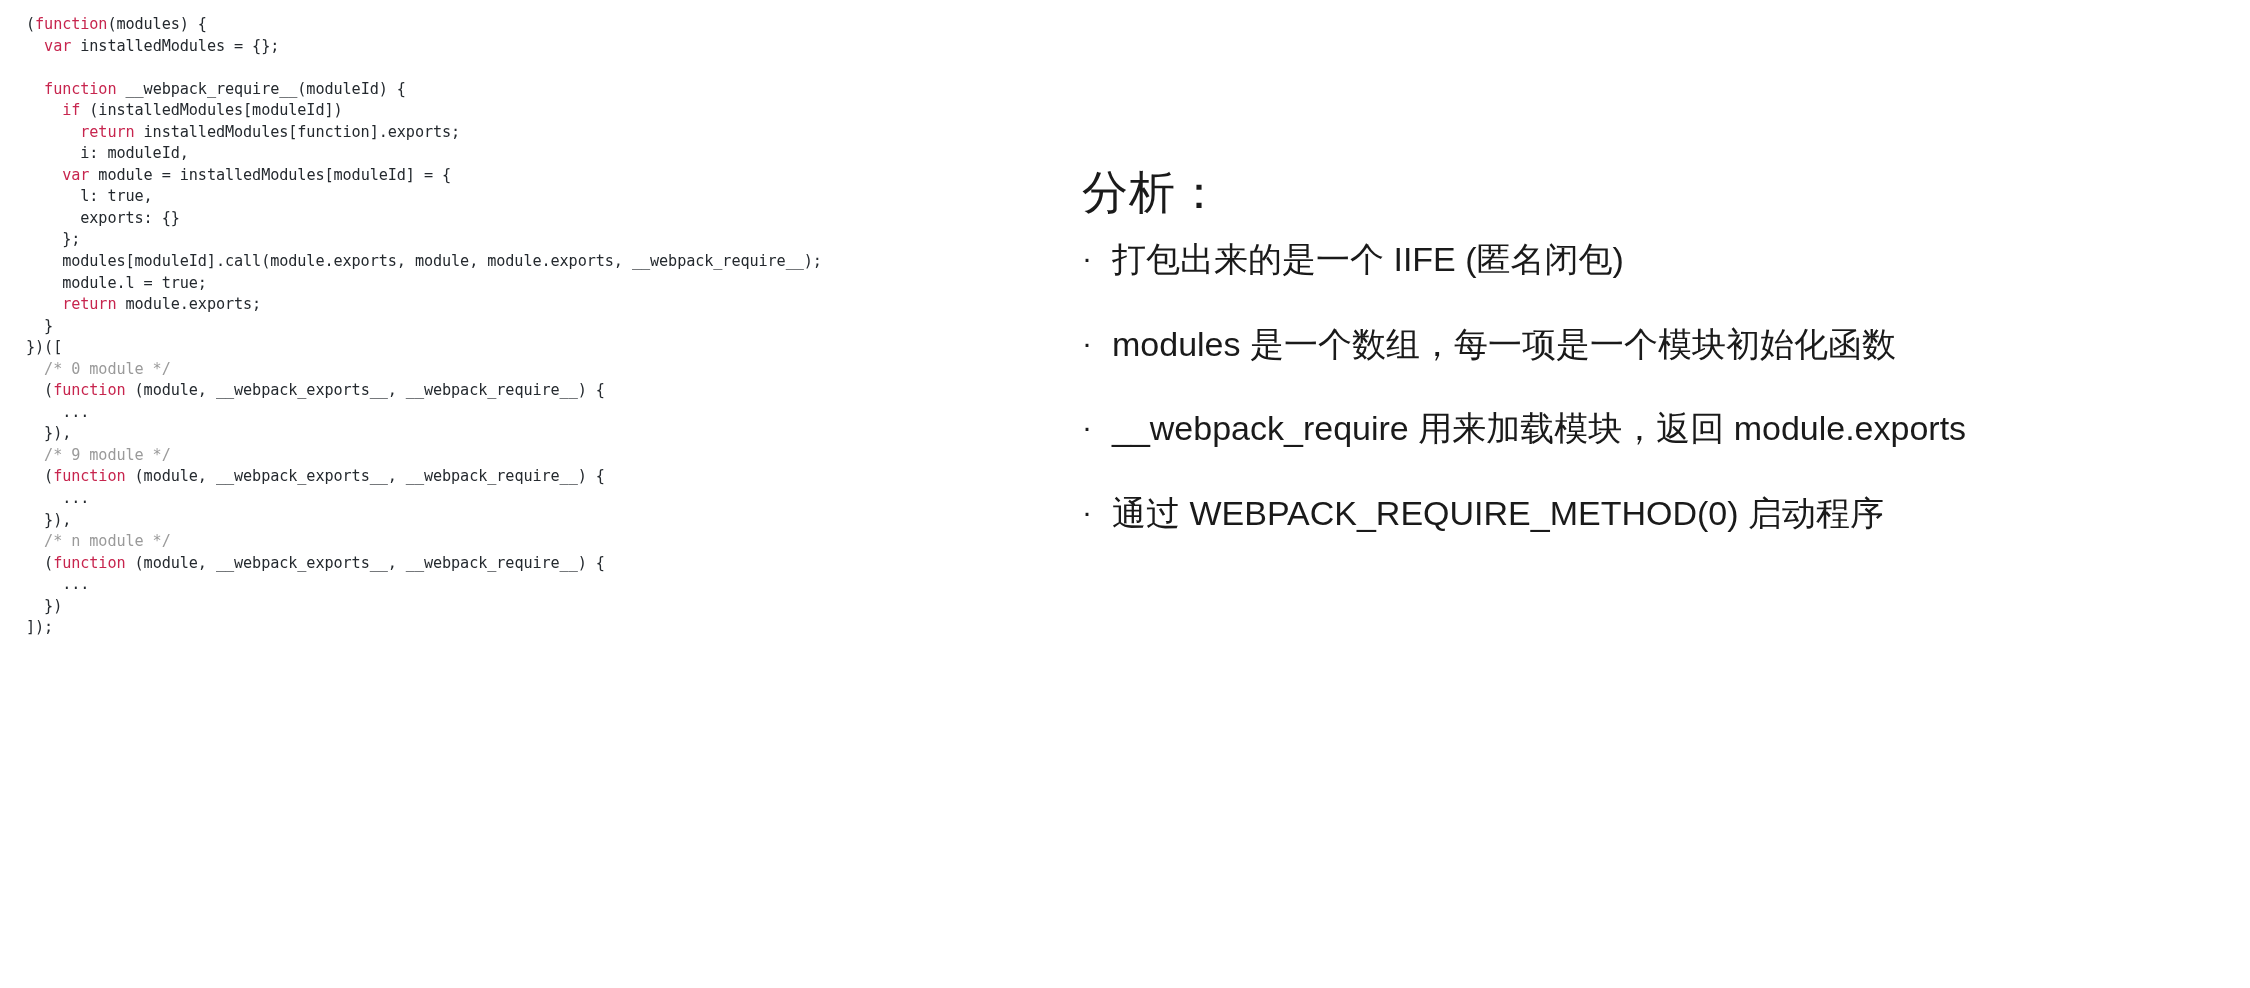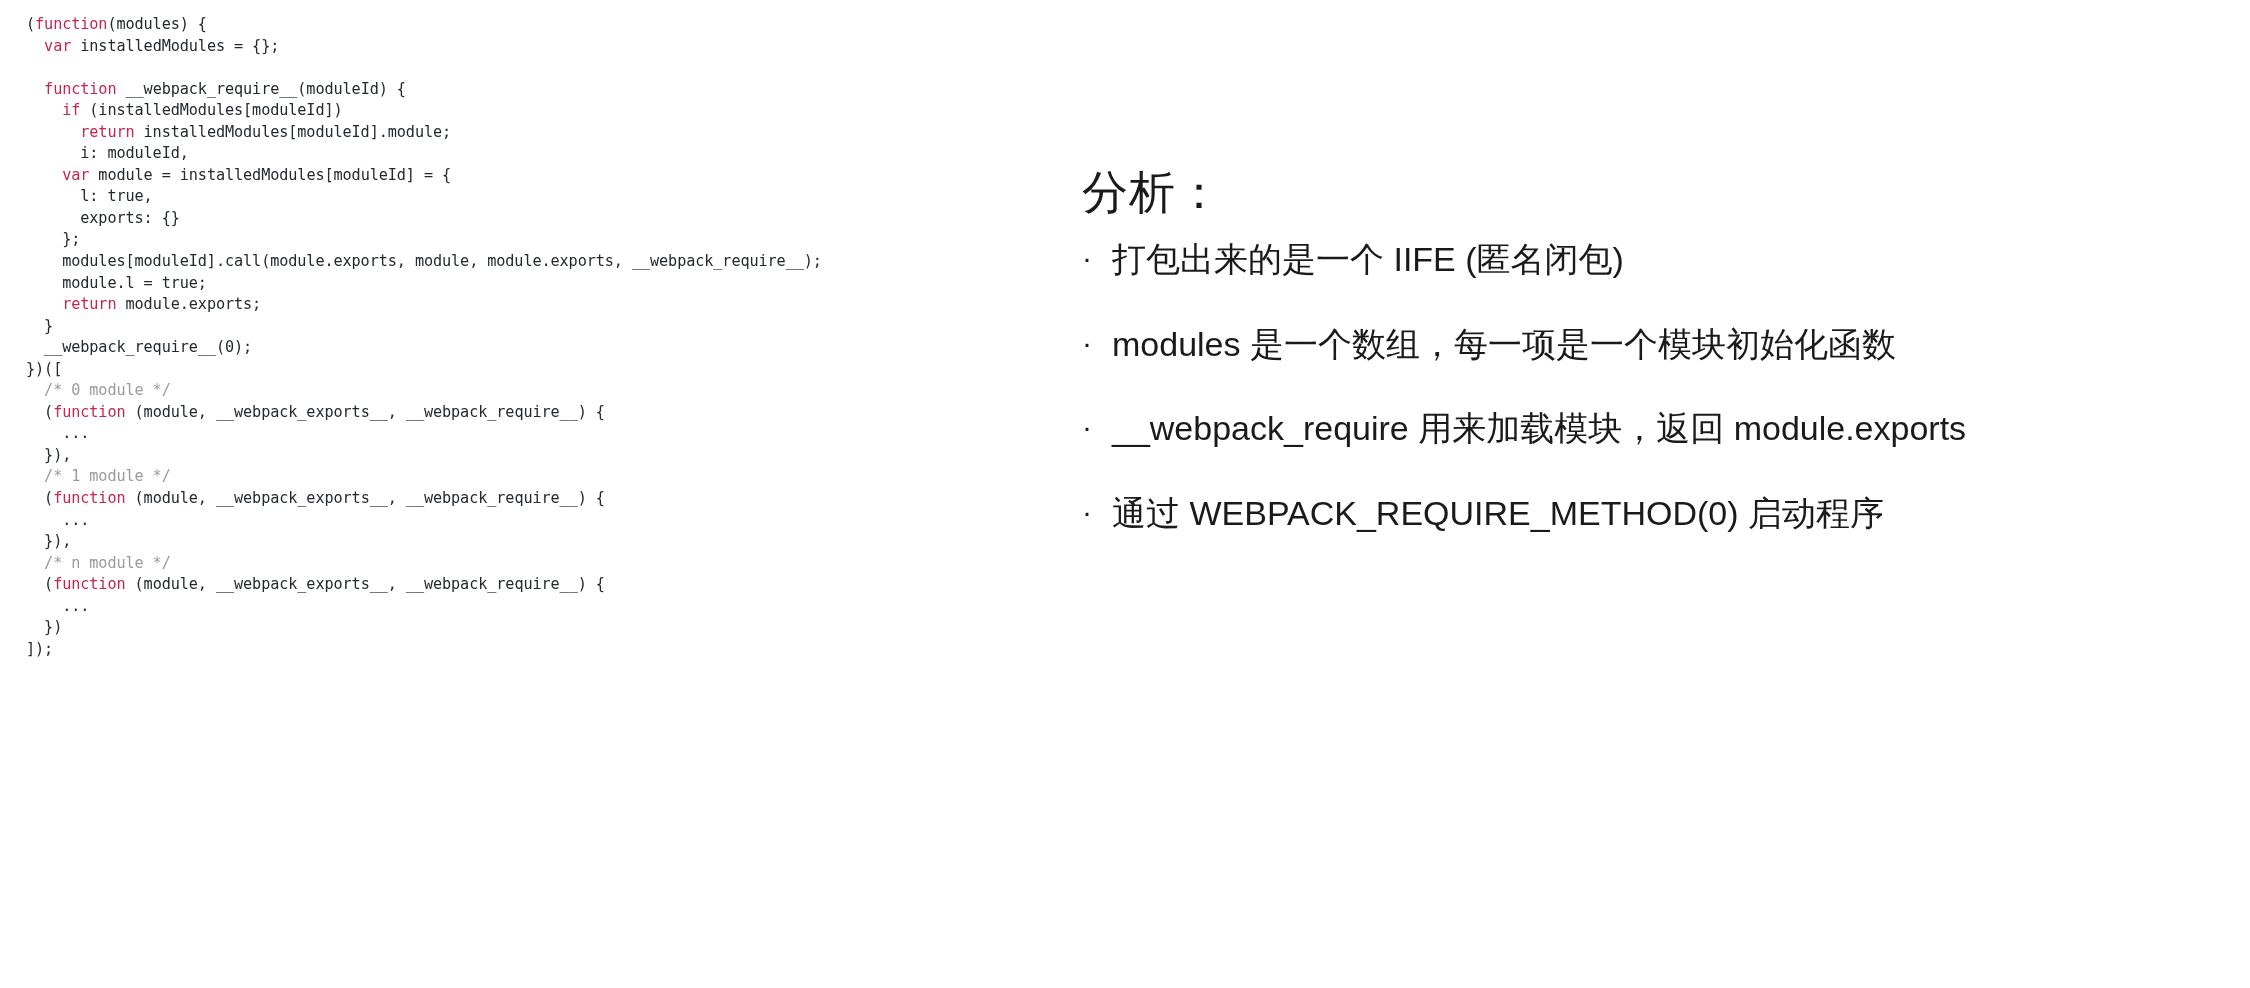--- a/index.html
+++ b/index.html
@@ -93,37 +93,36 @@
 </head>
 <body>
 
 <div id="slide">
 
   <div id="code-panel">
     <pre id="code-block"><span class="ln"><span>(</span><span class="kw">function</span><span>(modules) {</span>
 </span><span class="ln"><span>  </span><span class="kw">var</span><span> installedModules = {};</span>
 </span><span class="ln">&nbsp;</span><span class="ln"><span>  </span><span class="kw">function</span><span> __webpack_require__(moduleId) {</span>
 </span><span class="ln"><span>    </span><span class="kw">if</span><span> (installedModules[moduleId])</span>
-</span><span class="ln"><span>      </span><span class="kw">return</span><span> installedModules[moduleId].module;</span>
+</span><span class="ln"><span>      </span><span class="kw">return</span><span> installedModules[function].exports;</span>
 </span><span class="ln"><span>      i: moduleId,</span>
 </span><span class="ln"><span>    </span><span class="kw">var</span><span> module = installedModules[moduleId] = {</span>
 </span><span class="ln"><span>      l: true,</span>
 </span><span class="ln"><span>      exports: {}</span>
 </span><span class="ln"><span>    };</span>
 </span><span class="ln"><span>    modules[moduleId].call(module.exports, module, module.exports, __webpack_require__);</span>
 </span><span class="ln"><span>    module.l = true;</span>
 </span><span class="ln"><span>    </span><span class="kw">return</span><span> module.exports;</span>
 </span><span class="ln"><span>  }</span>
-</span><span class="ln"><span>  __webpack_require__(0);</span>
 </span><span class="ln"><span>})([</span>
 </span><span class="ln"><span class="cmt">  /* 0 module */</span>
 </span><span class="ln"><span>  (</span><span class="kw">function</span><span> (module, __webpack_exports__, __webpack_require__) {</span>
 </span><span class="ln"><span>    ...</span>
 </span><span class="ln"><span>  }),</span>
-</span><span class="ln"><span class="cmt">  /* 1 module */</span>
+</span><span class="ln"><span class="cmt">  /* 9 module */</span>
 </span><span class="ln"><span>  (</span><span class="kw">function</span><span> (module, __webpack_exports__, __webpack_require__) {</span>
 </span><span class="ln"><span>    ...</span>
 </span><span class="ln"><span>  }),</span>
 </span><span class="ln"><span class="cmt">  /* n module */</span>
 </span><span class="ln"><span>  (</span><span class="kw">function</span><span> (module, __webpack_exports__, __webpack_require__) {</span>
 </span><span class="ln"><span>    ...</span>
 </span><span class="ln"><span>  })</span>
 </span><span class="ln"><span>]);</span>
 </span></pre>
   </div>

